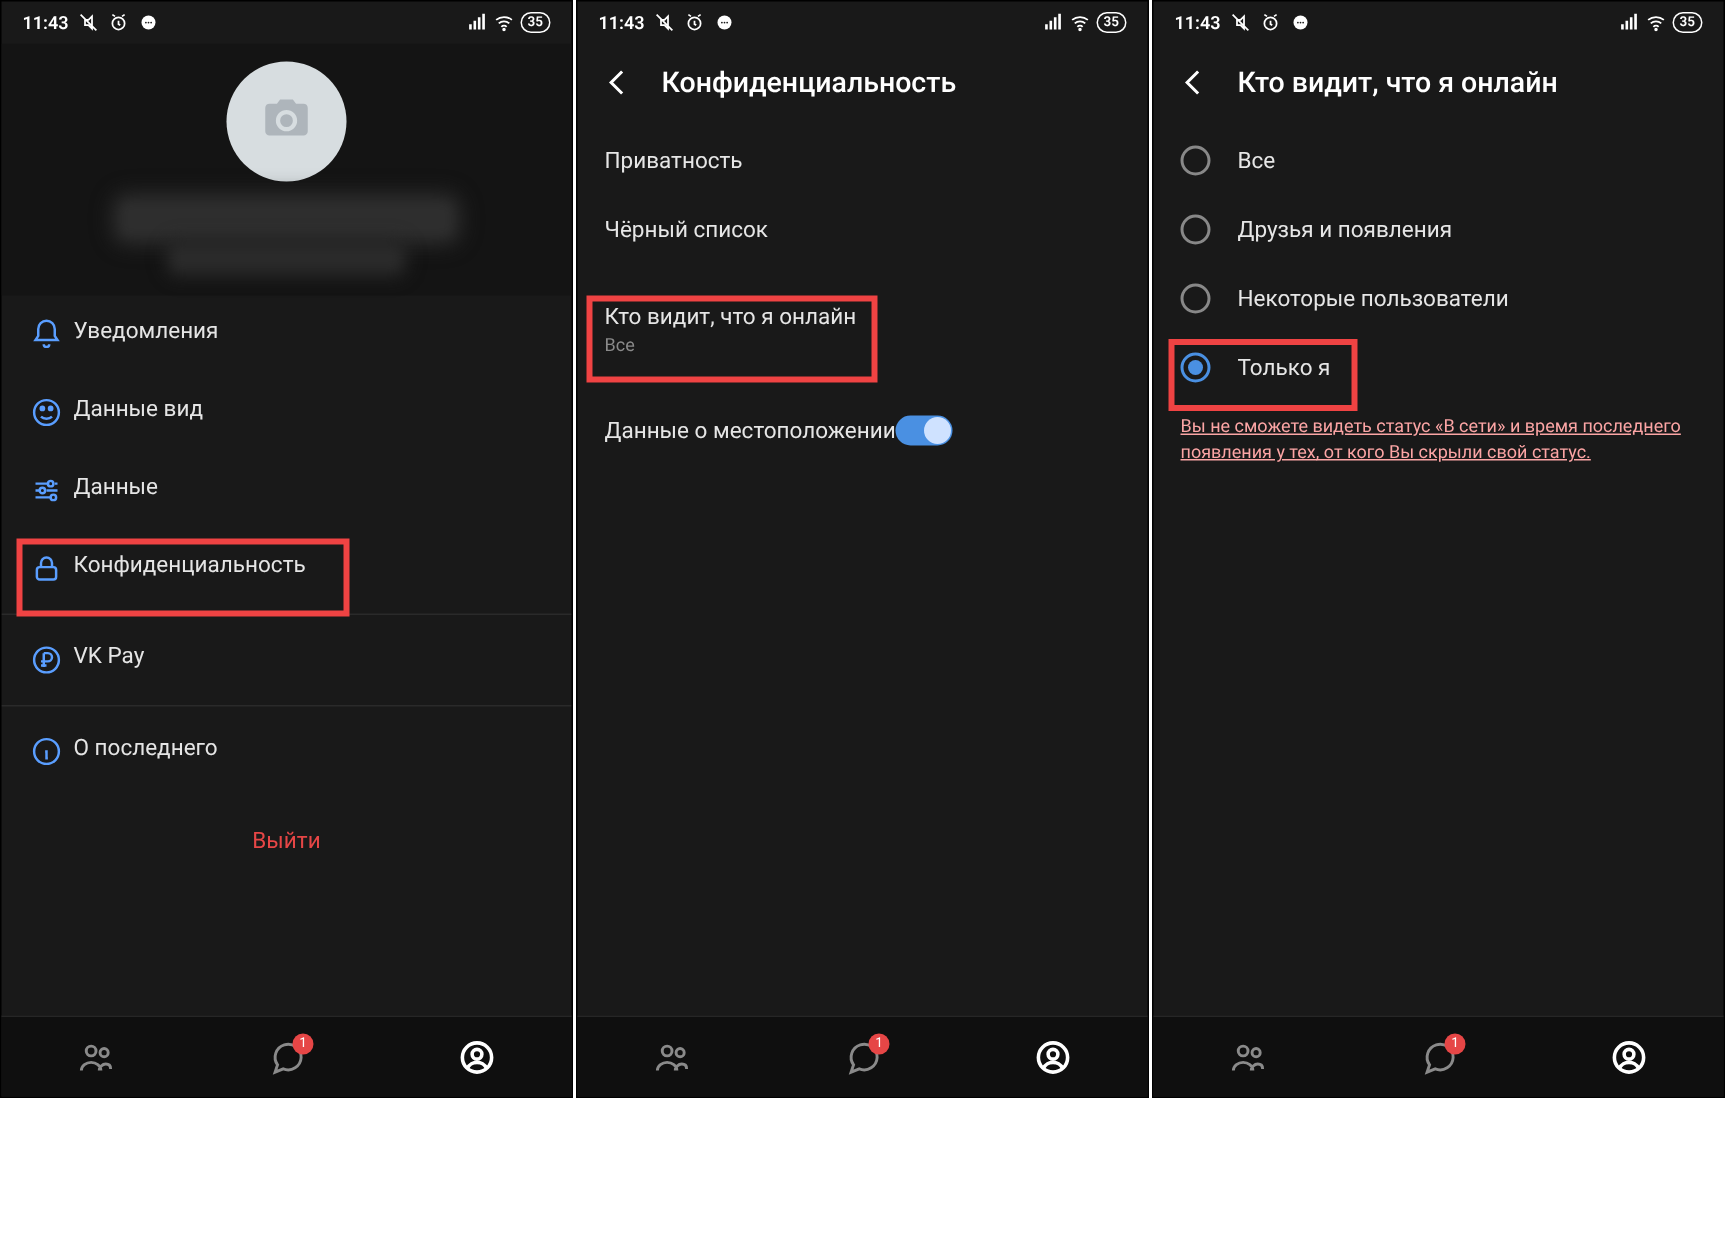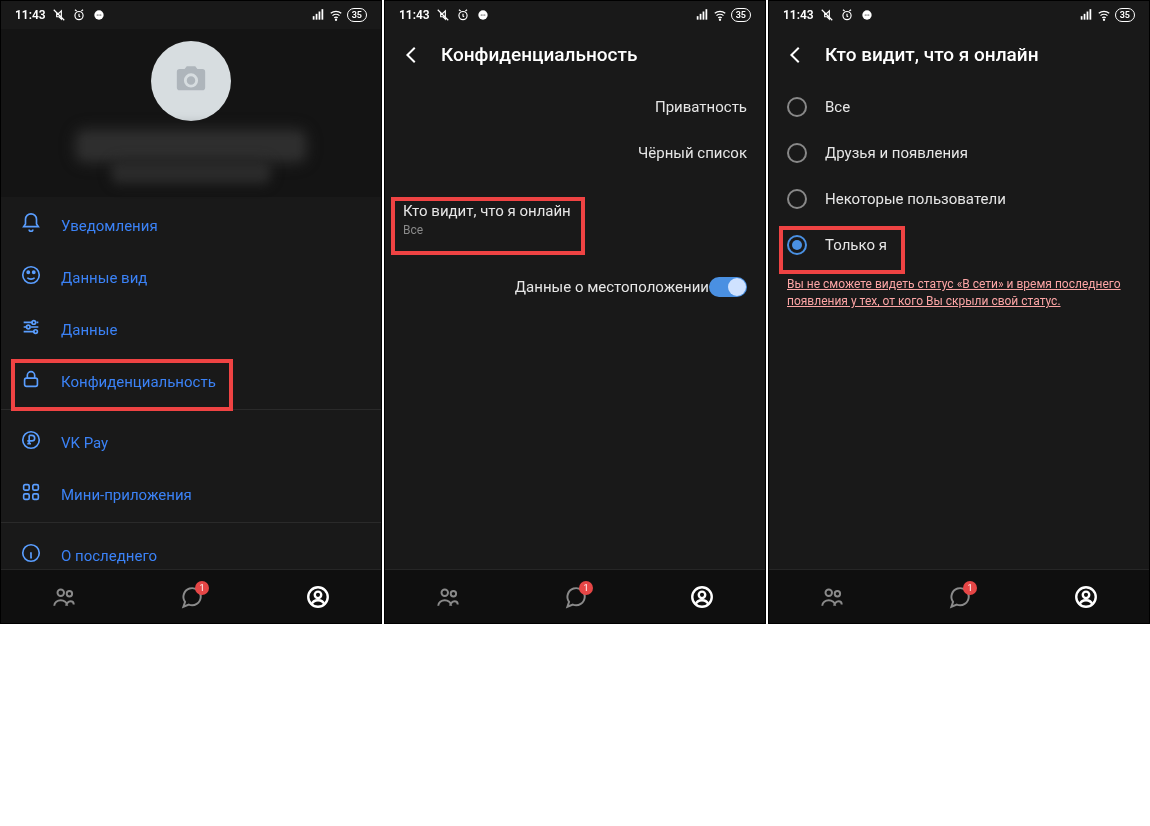--- a/index.html
+++ b/index.html
@@ -7,21 +7,21 @@
     background: #fff;
     font-family: -apple-system, Roboto, "Segoe UI", Arial, sans-serif;
     display: flex;
     gap: 2px;
     width: 1150px;
     height: 826px;
     overflow: hidden;
   }
   .phone {
     width: 382px;
-    height: 624px;
+    height: 732px;
     background: #191919;
     color: #e0e0e0;
     position: relative;
     display: flex;
     flex-direction: column;
     border: 1px solid #000;
   }
   .status-bar {
     height: 28px;
     display: flex;
@@ -64,30 +64,30 @@
     background: #2e2e2e; border-radius: 4px; filter: blur(3px);
     box-shadow: 0 0 12px 6px #2e2e2e;
   }
   .blurred-sub {
     margin-top: 8px; width: 150px; height: 14px;
     background: #2a2a2a; border-radius: 3px; filter: blur(3px);
     box-shadow: 0 0 10px 5px #2a2a2a;
   }
 
   .menu-item {
-    display: flex; align-items: flex-end; gap: 18px;
-    padding: 14px 18px; font-size: 15px; color: #3b82f6;
+    display: flex; align-items: flex-start; gap: 6px;
+    padding: 14px 18px; font-size: 15px; color: #e5e5e5;
   }
   .menu-icon { width: 24px; height: 24px; display: flex; align-items: center; justify-content: center; color: #5a9eff; flex-shrink: 0; }
   .logout { text-align: center; padding: 24px 0; color: #e64646; font-size: 15px; }
 
   
   .setting-row {
     padding: 14px 18px; font-size: 15px; color: #e6e6e6;
-    display: flex; align-items: center; justify-content: flex-end;
+    display: flex; align-items: center; justify-content: flex-start;
   }
   .setting-row .sub { font-size: 12px; color: #8a8a8a; margin-top: 3px; }
   .toggle {
     width: 38px; height: 20px; border-radius: 10px; background: #4a90e2;
     position: relative;
   }
   .toggle::after {
     content: ""; position: absolute; right: 1px; top: 1px;
     width: 18px; height: 18px; border-radius: 50%; background: #cfe2ff;
   }
@@ -228,31 +228,20 @@
     <div class="section-divider"></div>
     <div class="menu-item">
       <span class="menu-icon">
         <svg viewBox="0 0 24 24" width="22" height="22" fill="none" stroke="currentColor" stroke-width="1.8">
             <circle cx="12" cy="12" r="9"></circle>
             <path d="M10 7h3a3 3 0 010 6h-3V7v10M8 13h5M8 16h4"></path>
           </svg>
       </span>
       <span>VK Pay</span>
     </div>
-    <div class="menu-item">
-      <span class="menu-icon">
-        <svg viewBox="0 0 24 24" width="22" height="22" fill="none" stroke="currentColor" stroke-width="1.8">
-            <rect x="4" y="4" width="6" height="6" rx="1.5"></rect>
-            <rect x="14" y="4" width="6" height="6" rx="1.5"></rect>
-            <rect x="4" y="14" width="6" height="6" rx="1.5"></rect>
-            <rect x="14" y="14" width="6" height="6" rx="1.5"></rect>
-          </svg>
-      </span>
-      <span>Мини-приложения</span>
-    </div>
     <div class="section-divider"></div>
     <div class="menu-item">
       <span class="menu-icon">
         <svg viewBox="0 0 24 24" width="22" height="22" fill="none" stroke="currentColor" stroke-width="1.8">
             <circle cx="12" cy="12" r="9"></circle>
             <path d="M12 8h.01M11 12h1v5h1"></path>
           </svg>
       </span>
       <span>О последнего</span>
     </div>

